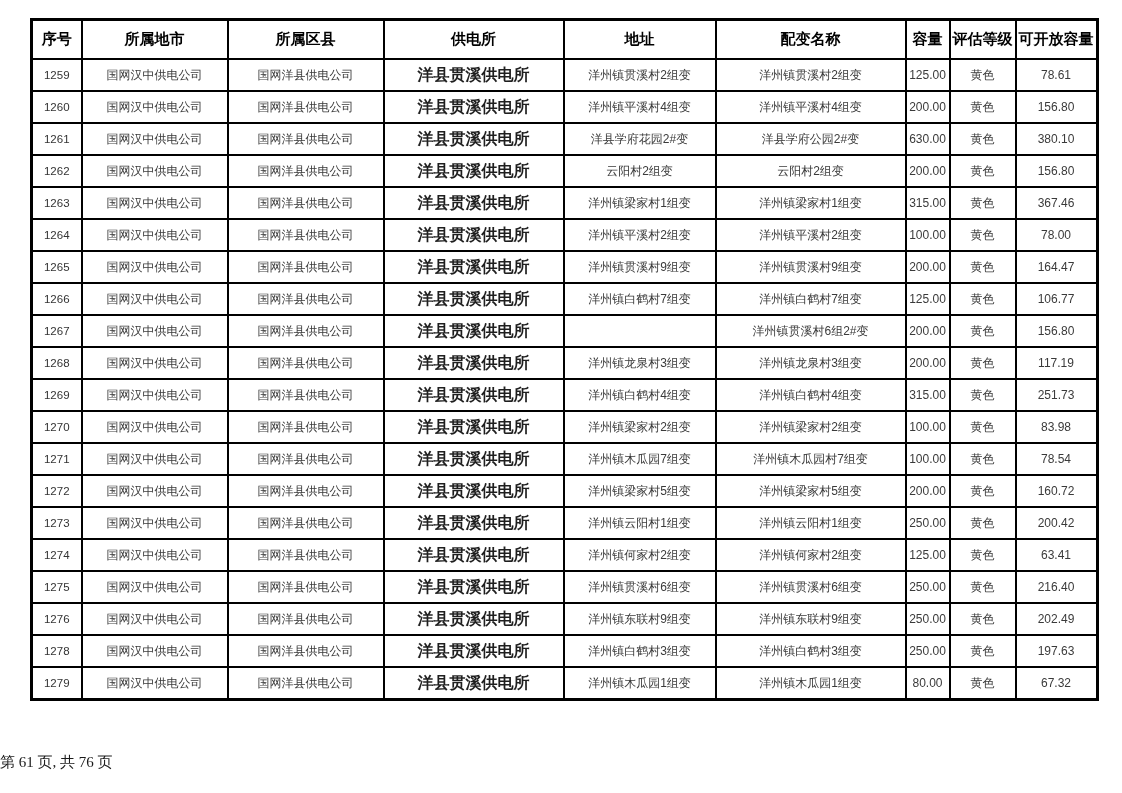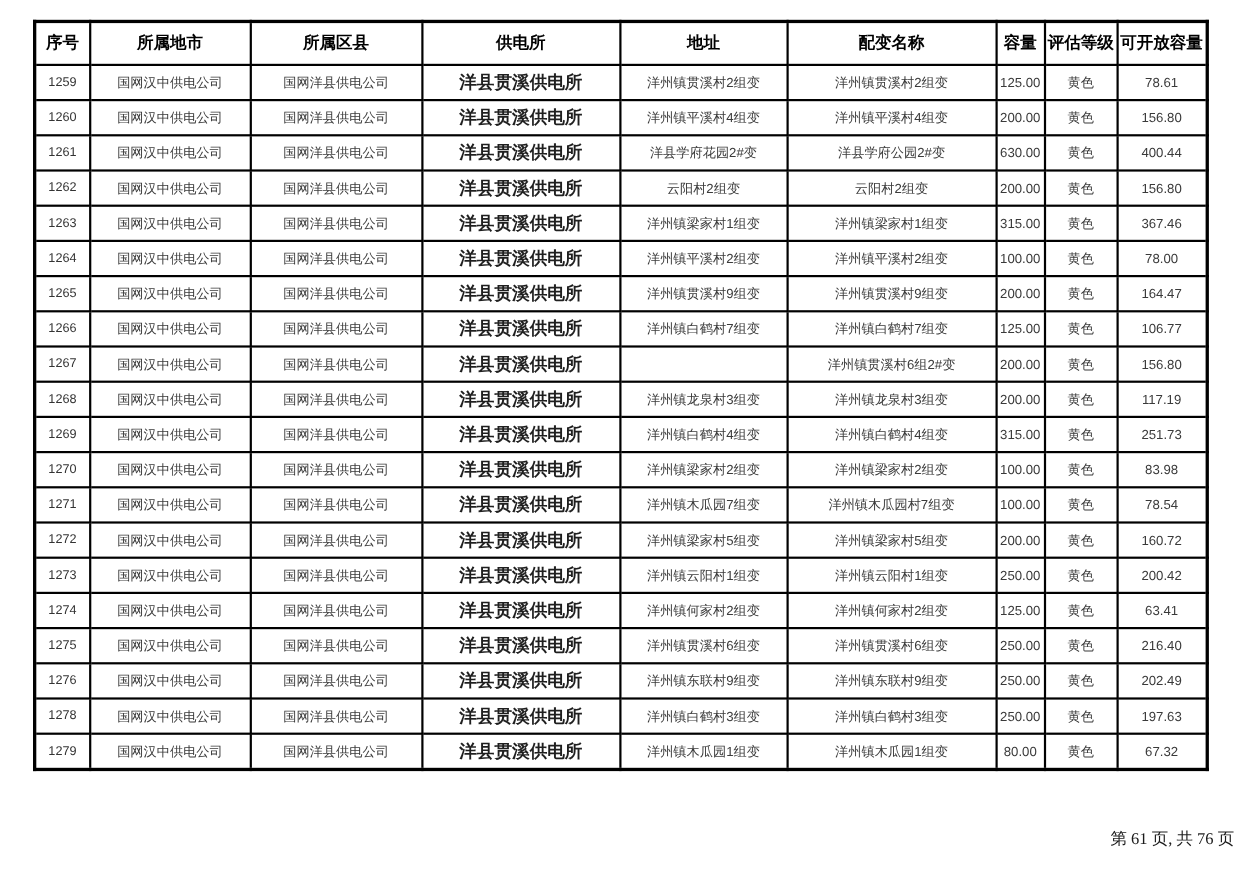--- a/index.html
+++ b/index.html
@@ -66,21 +66,21 @@
   table.grid td.c6,
   table.grid td.c8 {
     font-size: 12px;
     text-align: center;
   }
   .page-footer {
     position: absolute;
     left: 0;
     top: 753px;
     width: 1122px;
-    text-align: right;
+    text-align: left;
     font-family: "Liberation Serif", serif;
     font-size: 15px;
     color: #1a1a1a;
   }
 </style>
 </head>
 <body>
 
 <div class="page">
 
@@ -134,21 +134,21 @@
         </tr>
         <tr>
           <td class="c0">1261</td>
           <td class="c1">国网汉中供电公司</td>
           <td class="c2">国网洋县供电公司</td>
           <td class="c3">洋县贯溪供电所</td>
           <td class="c4">洋县学府花园2#变</td>
           <td class="c5">洋县学府公园2#变</td>
           <td class="c6">630.00</td>
           <td class="c7">黄色</td>
-          <td class="c8">400.44</td>
+          <td class="c8">380.10</td>
         </tr>
         <tr>
           <td class="c0">1262</td>
           <td class="c1">国网汉中供电公司</td>
           <td class="c2">国网洋县供电公司</td>
           <td class="c3">洋县贯溪供电所</td>
           <td class="c4">云阳村2组变</td>
           <td class="c5">云阳村2组变</td>
           <td class="c6">200.00</td>
           <td class="c7">黄色</td>

